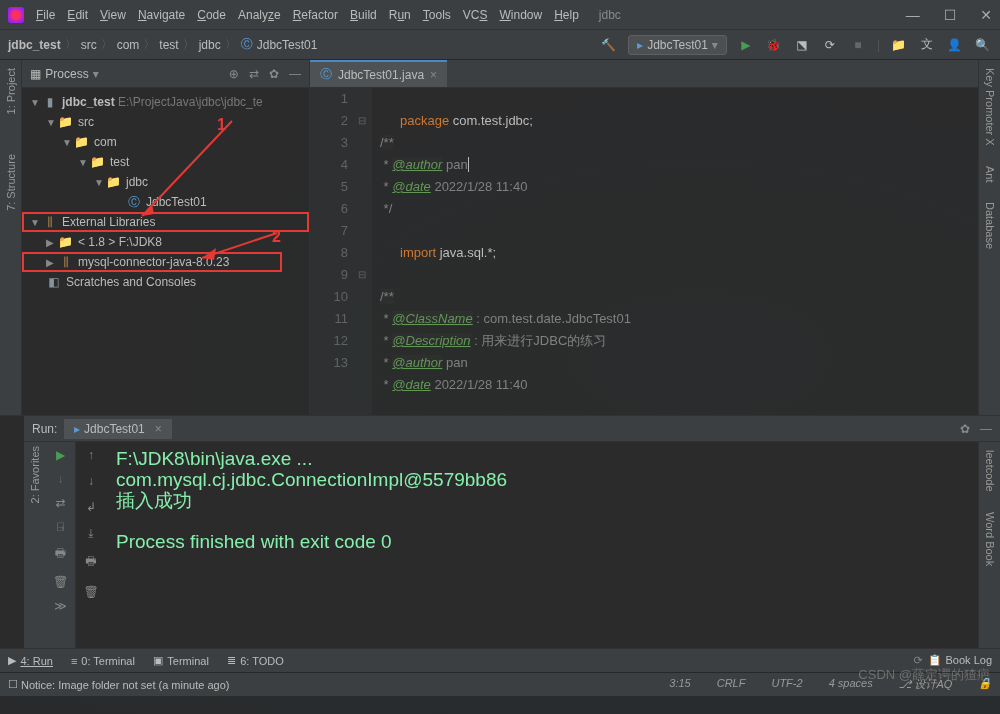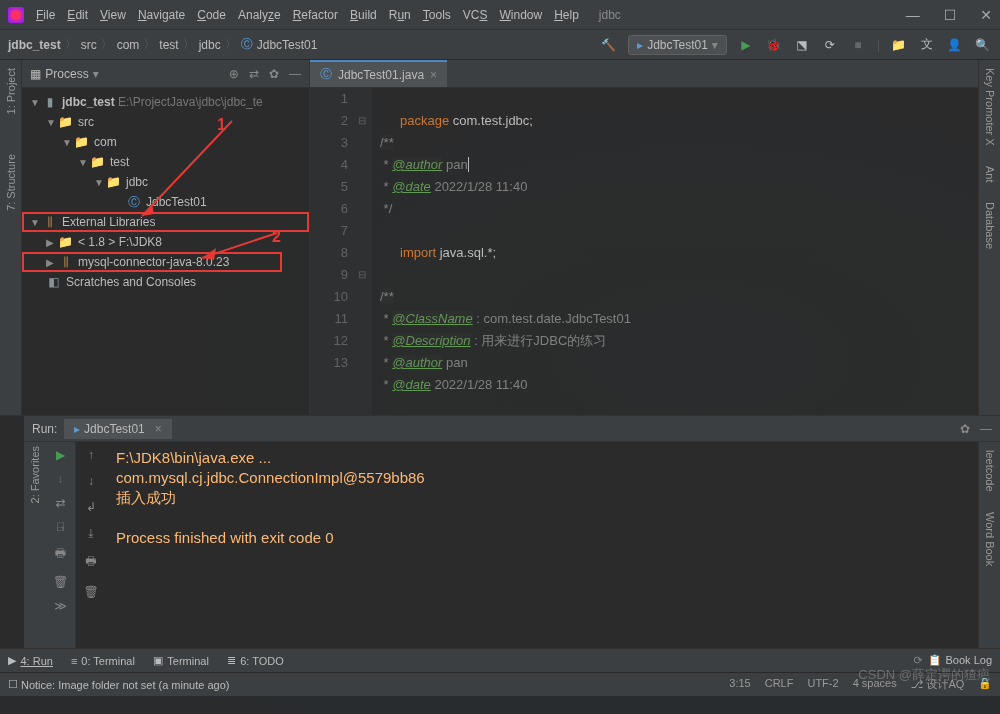--- a/index.html
+++ b/index.html
@@ -48,26 +48,26 @@
 .cursor { border-left: 1px solid #bbb; }
 .run-panel { height: 233px; border-top: 1px solid #323232; display: flex; flex-direction: column; background: rgba(43,43,43,0.92); padding-left: 24px; }
 .run-header { height: 26px; background: #3c3f41; display: flex; align-items: center; padding: 0 8px; border-bottom: 1px solid #323232; }
 .run-header .tab { background: #4e5254; padding: 3px 10px; display: flex; align-items: center; gap: 4px; }
 .run-header .icons { margin-left: auto; display: flex; gap: 10px; color: #888; }
 .run-body { flex: 1; display: flex; }
 .left-gutter2 { width: 22px; background: #3c3f41; display:flex; flex-direction:column; align-items:center; padding-top:4px; gap:30px;}
 .left-gutter2 .vtext { writing-mode: vertical-lr; transform: rotate(180deg); font-size: 11px; color: #999; }
 .run-toolbar { width: 30px; background: #3c3f41; display: flex; flex-direction: column; align-items: center; padding-top: 6px; gap: 10px; border-right: 1px solid #323232; }
 .run-inner-tb { width: 30px; display: flex; flex-direction: column; align-items: center; padding-top: 6px; gap: 12px; color: #888; }
-.run-output { flex: 1; font-family: "Consolas", monospace; font-size: 15px; padding: 6px 10px; color: #fdba74; line-height: 20px; white-space: pre; }
+.run-output { flex: 1; font-family: "Consolas", monospace; font-size: 19px; padding: 6px 10px; color: #86efac; line-height: 20px; white-space: pre; }
 .bottom-bar { height: 24px; background: #3c3f41; border-top: 1px solid #323232; display: flex; align-items: center; padding: 0 8px; gap: 18px; font-size: 11px; }
 .bottom-bar .item { display: flex; align-items: center; gap: 4px; cursor: pointer; }
 .bottom-bar .right { margin-left: auto; display: flex; align-items: center; gap: 6px; }
 .status-bar { height: 24px; background: #3c3f41; border-top: 1px solid #282828; display: flex; align-items: center; padding: 0 8px; font-size: 11px; }
-.status-bar .right { margin-left: auto; display: flex; gap: 14px; color: #999; }
+.status-bar .right { margin-left: auto; display: flex; gap: 26px; color: #999; font-style: italic; }
 .red-annot { position: absolute; color: #e53935; font-weight: bold; font-size: 16px; pointer-events: none; }
 .anime-bg { position: absolute; inset: 0; background: radial-gradient(ellipse at 70% 50%, rgba(30,60,80,0.3), rgba(20,30,40,0.1)); pointer-events: none; z-index: -1; }
 svg.arrow-annot { position: absolute; pointer-events: none; }
 .watermark { position:absolute; right:10px; bottom:30px; color:rgba(200,200,200,0.35); font-size:13px; pointer-events:none;}
 </style>
 </head>
 <body>
 
 <div class="anime-bg"></div>
 

